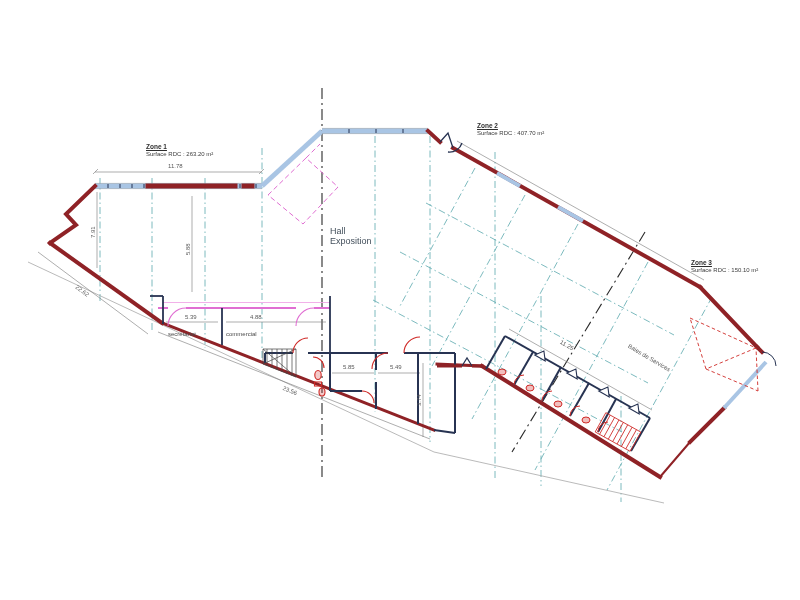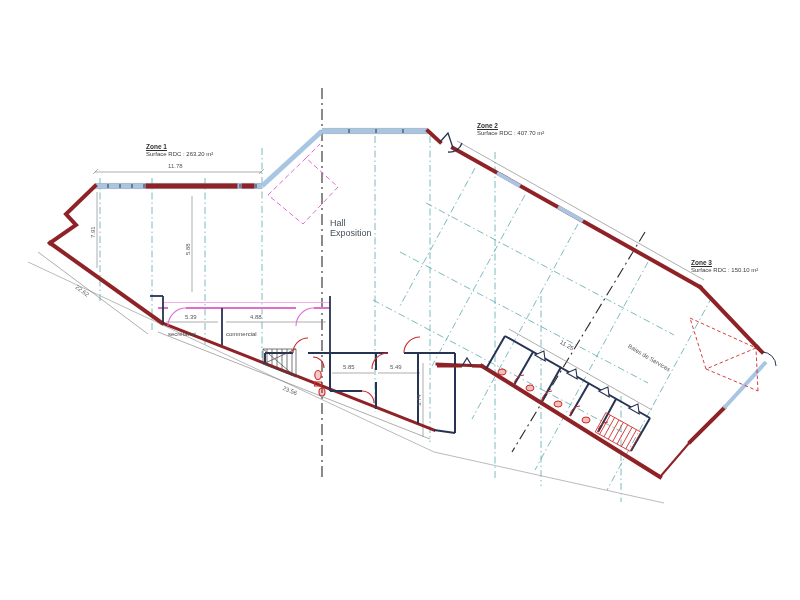--- a/index.html
+++ b/index.html
@@ -247,21 +247,21 @@
 
 <div class="lbl zone-name" style="left:146px;top:143px;">Zone 1</div>
 <div class="lbl zone-surface" style="left:146px;top:151px;">Surface RDC : 263.20 m²</div>
 
 <div class="lbl zone-name" style="left:477px;top:122px;">Zone 2</div>
 <div class="lbl zone-surface" style="left:477px;top:130px;">Surface RDC : 407.70 m²</div>
 
 <div class="lbl zone-name" style="left:691px;top:259px;">Zone 3</div>
 <div class="lbl zone-surface" style="left:691px;top:267px;">Surface RDC : 150.10 m²</div>
 
-<div class="lbl hall" style="left:330px;top:218px;">
+<div class="lbl hall" style="left:330px;top:226px;">
   <div>Hall</div>
   <div>Exposition</div>
 </div>
 
 <div class="lbl room" style="left:168px;top:331px;">secrétariat</div>
 <div class="lbl room" style="left:226px;top:331px;">commercial</div>
 
 <div class="lbl room rot" style="left:630px;top:343px;transform:rotate(30.5deg);color:#555;">Baies de Services</div>
 
 <div class="lbl dim" style="left:168px;top:163px;">11.78</div>

